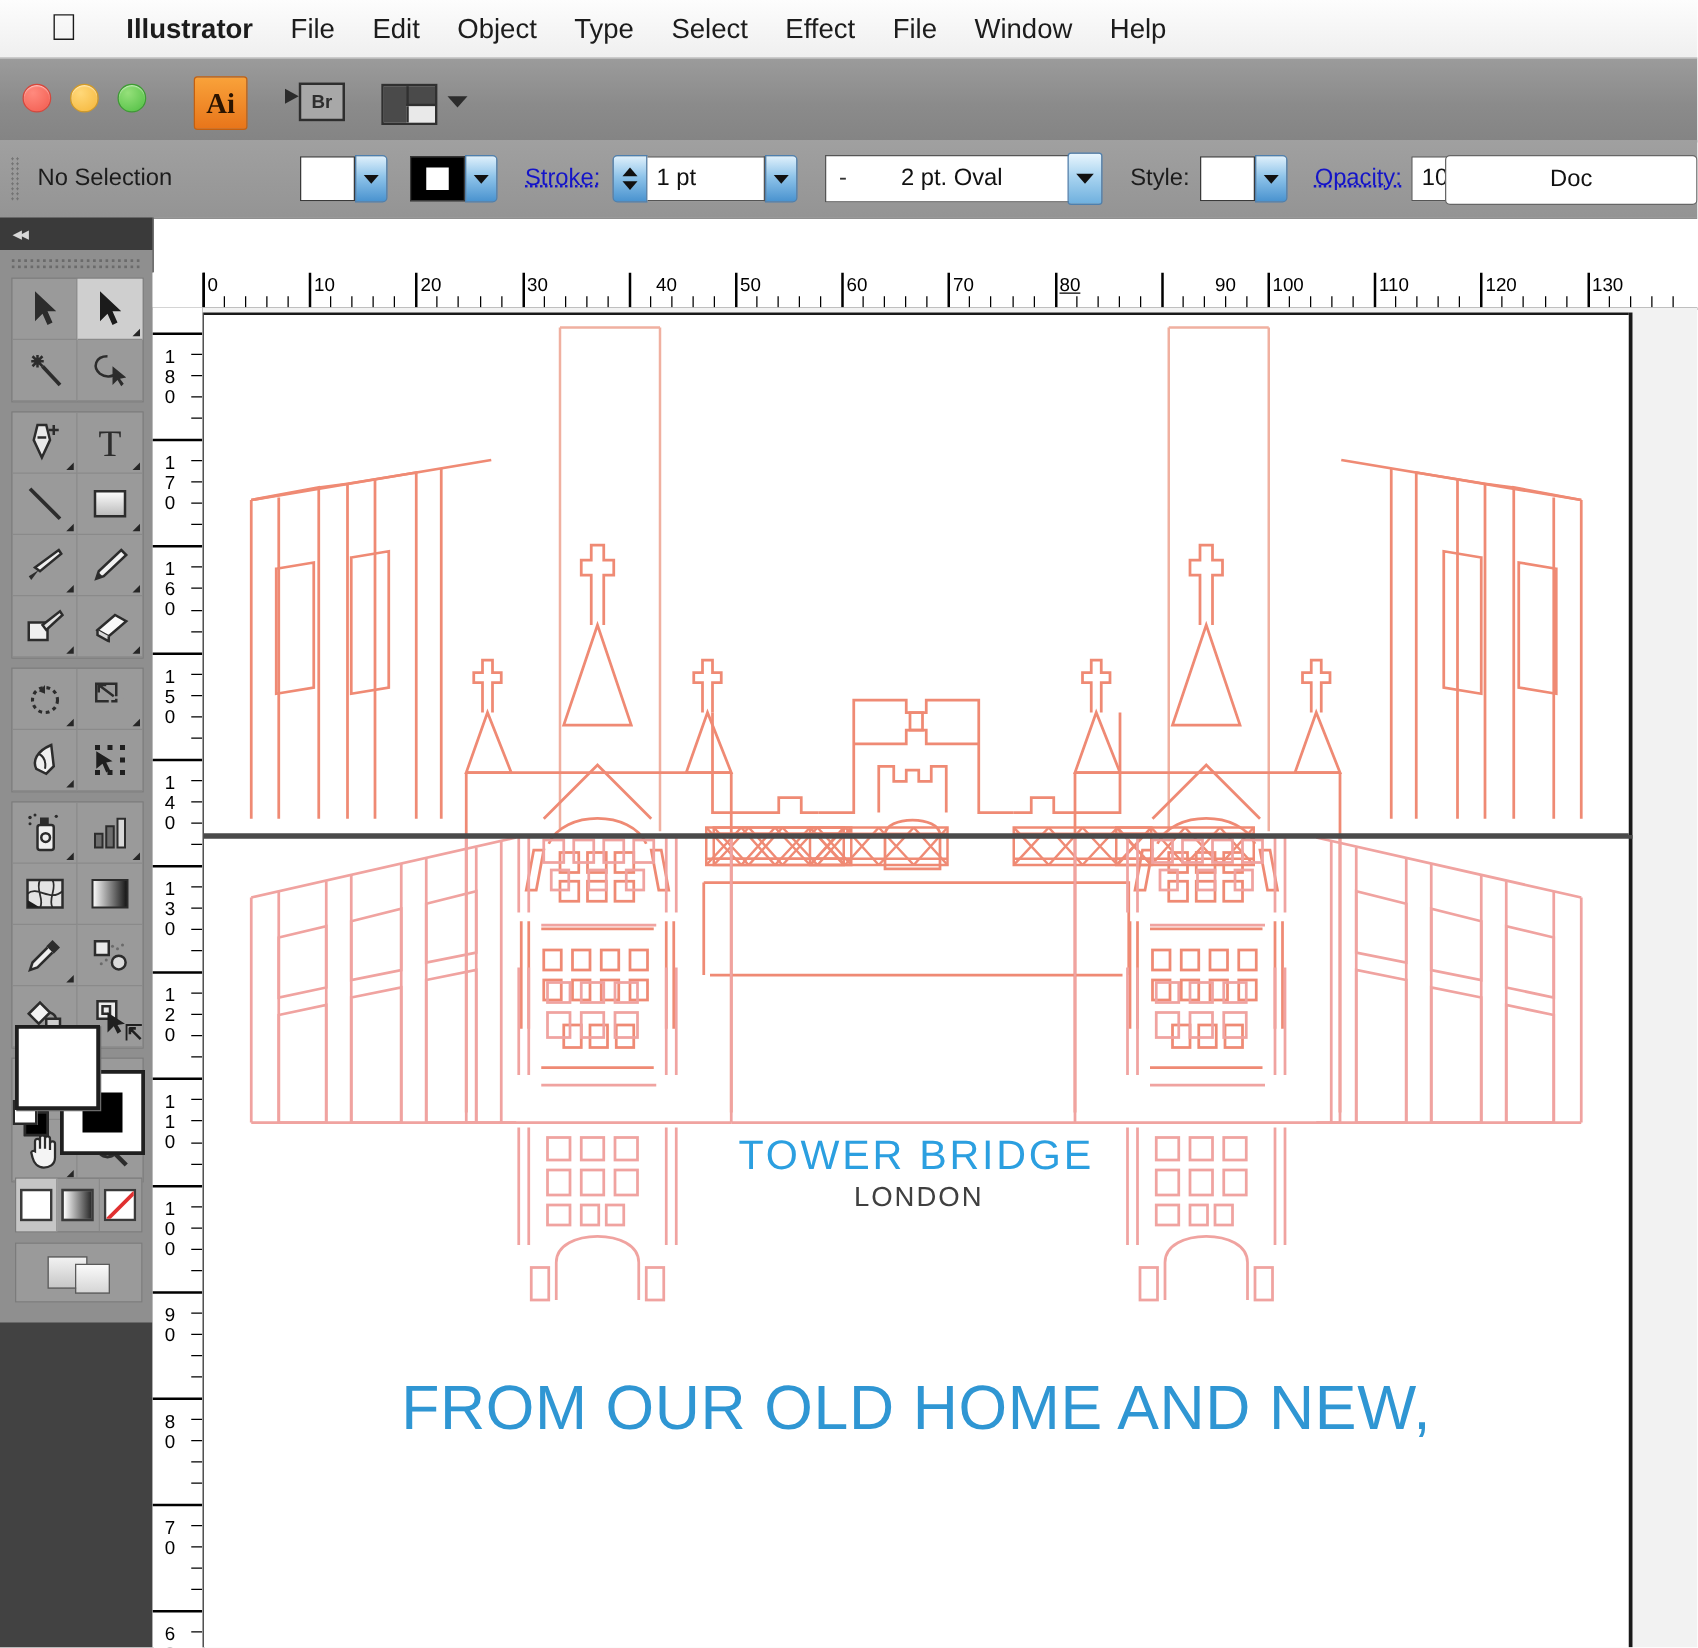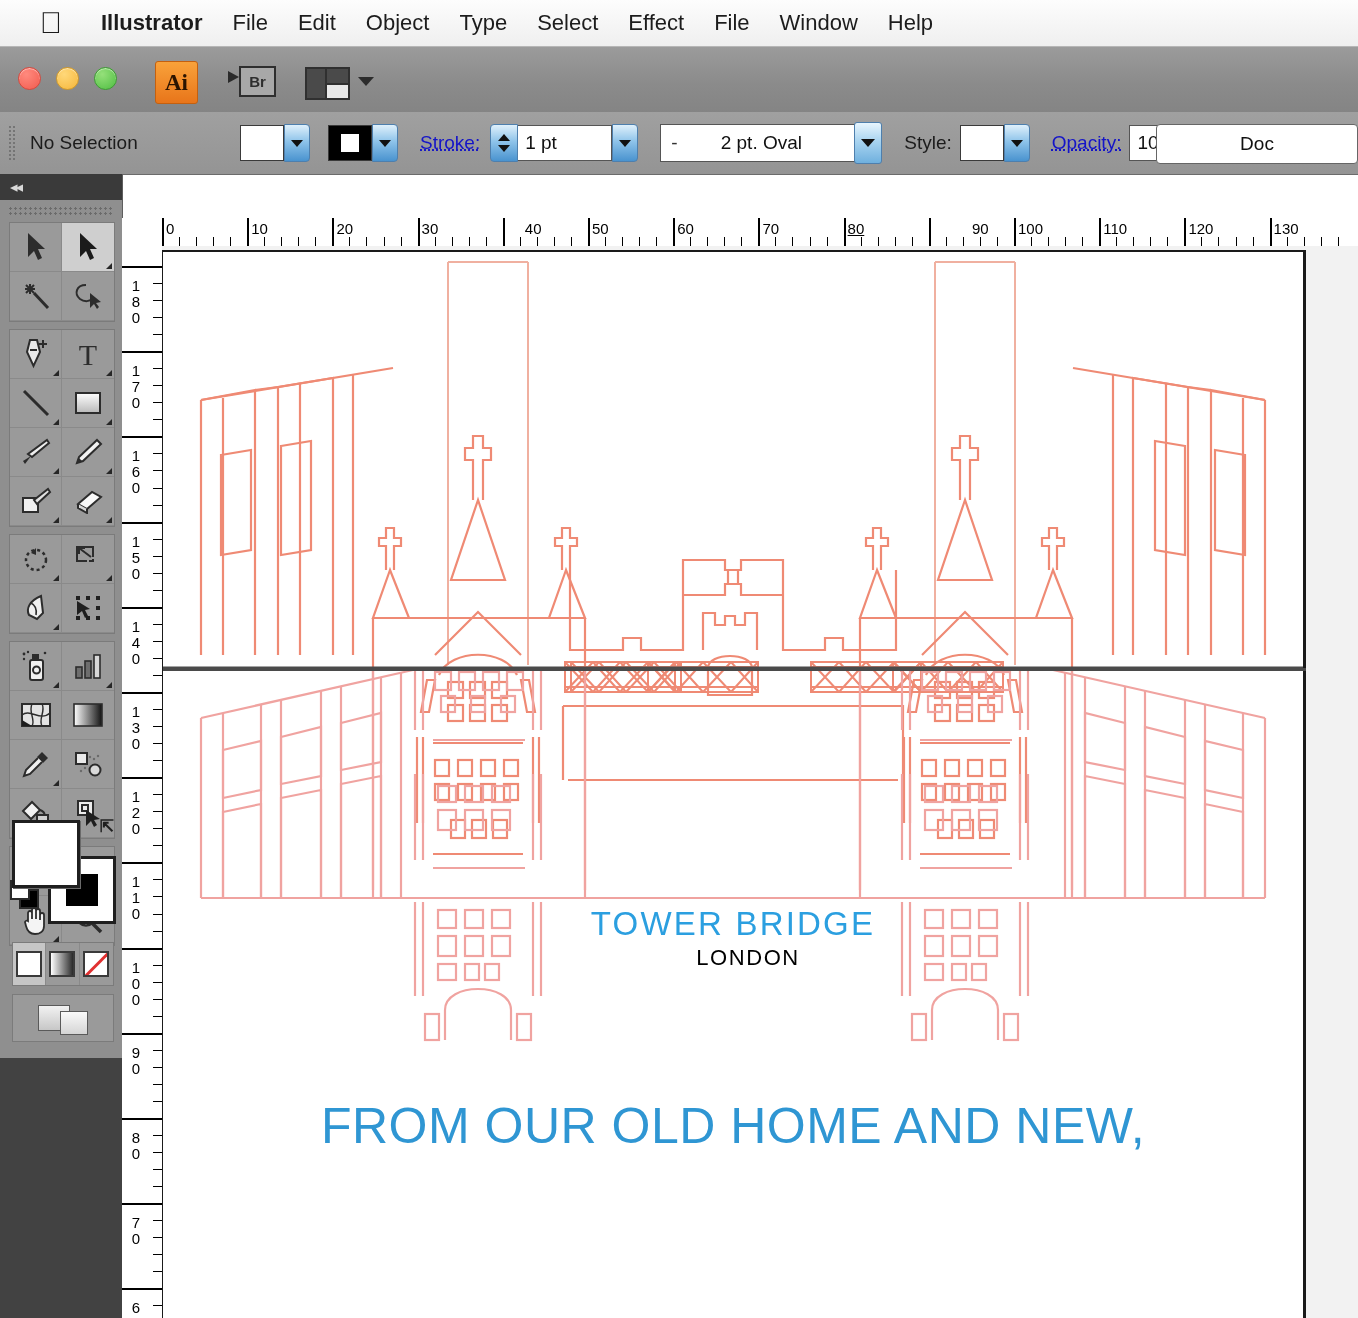--- a/index.html
+++ b/index.html
@@ -281,22 +281,22 @@
     position:absolute;left:0;top:418px;width:1143px;height:3px;background:#4a4a4a;
   }
   .art-svg{position:absolute;left:0;top:0;}
 
   .card-title{
     position:absolute;left:0;width:1140px;text-align:center;
     font-size:33px;letter-spacing:2.2px;color:#2b9fe0;
     font-family:"Liberation Sans",sans-serif;
   }
   .card-sub{
-    position:absolute;left:15px;width:1140px;text-align:center;
-    font-size:22px;letter-spacing:1.6px;color:#000000;
+    position:absolute;left:2px;width:1140px;text-align:center;
+    font-size:22px;letter-spacing:1.6px;color:#404040;
   }
   .msg{
     position:absolute;left:0;width:1140px;text-align:center;
     font-size:50px;line-height:66px;color:#2f96d3;letter-spacing:.5px;
     font-family:"Liberation Sans",sans-serif;
   }
 </style>
 </head>
 <body>
 

